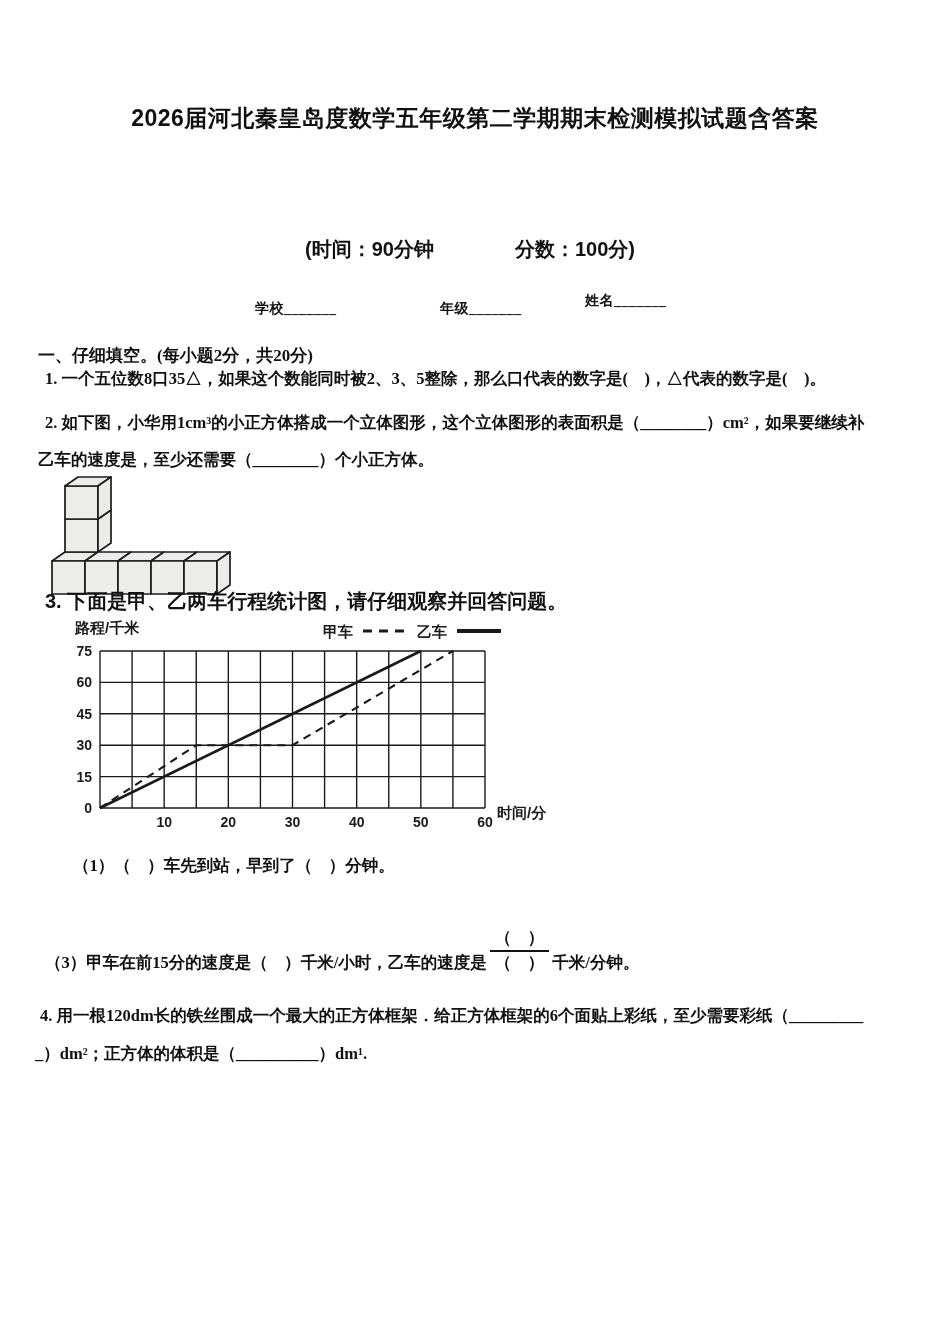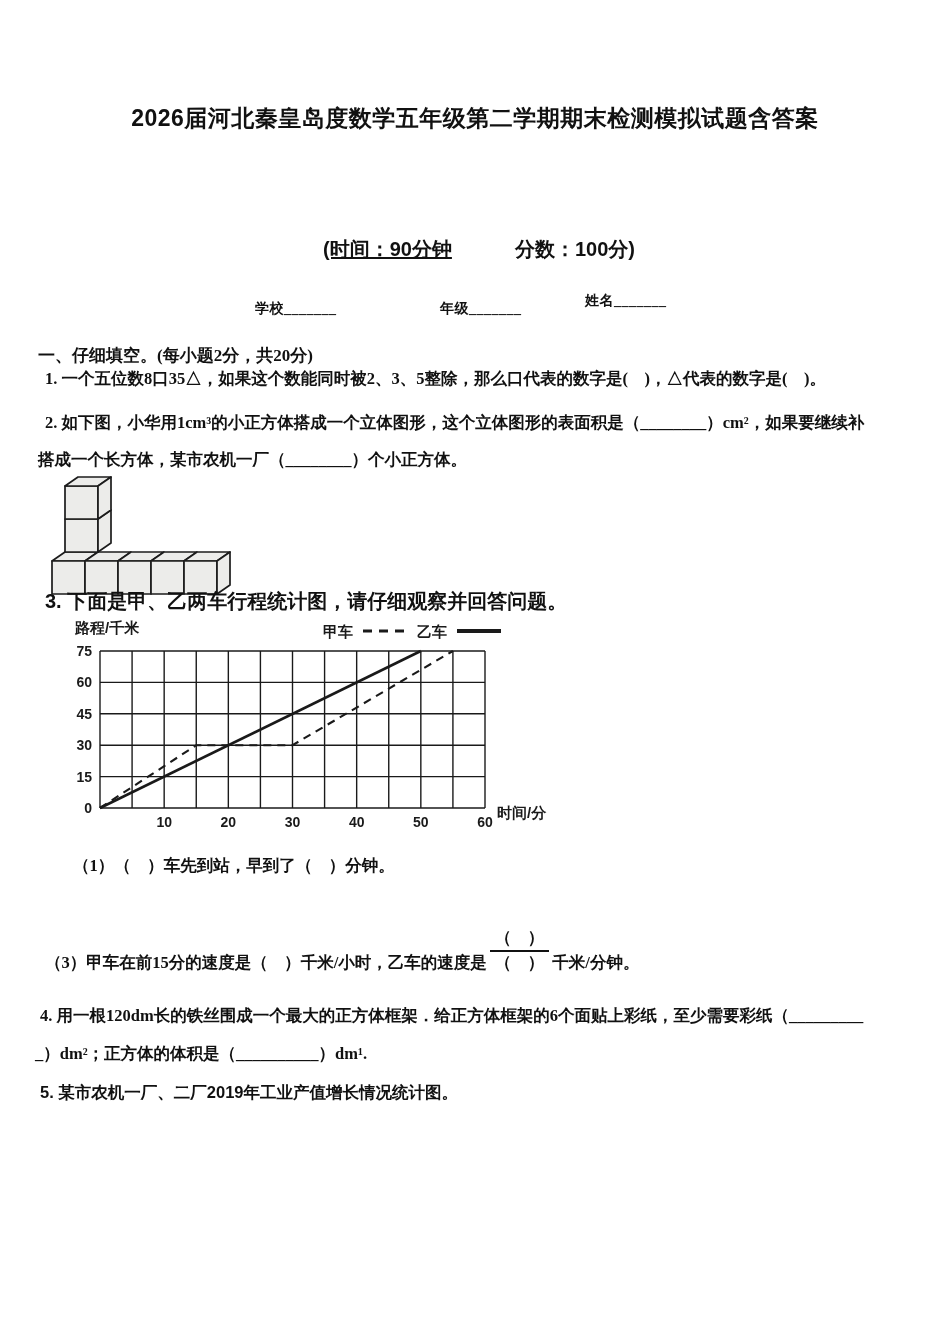--- a/index.html
+++ b/index.html
@@ -27,36 +27,36 @@
   svg text.axis-label{font-family:"Liberation Sans", sans-serif;font-size:15px;font-weight:800;fill:#1a1a1a;}
 </style>
 </head>
 <body>
 
 <div class="page">
 
   <div class="abs title" style="top:103px;left:0;">2026届河北秦皇岛度数学五年级第二学期期末检测模拟试题含答案</div>
 
   <div>
-    <span class="abs meta-text" style="top:236px;left:323px;text-decoration:underline;">(时间：90分钟</span>
+    <span class="abs meta-text" style="top:236px;left:305px;">(时间：90分钟</span>
     <span class="abs meta-text" style="top:236px;left:515px;">分数：100分)</span>
   </div>
 
   <div>
     <span class="abs field" style="top:300px;left:255px;">学校_______</span>
     <span class="abs field" style="top:300px;left:440px;">年级_______</span>
     <span class="abs field" style="top:292px;left:585px;">姓名_______</span>
   </div>
 
   <div class="abs body-line" style="top:344px;left:38px;font-size:17px;">一、仔细填空。(每小题2分，共20分)</div>
 
   <div class="abs body-line" style="top:368px;left:45px;">1. 一个五位数8口35△，如果这个数能同时被2、3、5整除，那么口代表的数字是(　)，△代表的数字是(　)。</div>
 
   <div class="abs body-line" style="top:412px;left:45px;">2. 如下图，小华用1cm³的小正方体搭成一个立体图形，这个立体图形的表面积是（________）cm²，如果要继续补</div>
-  <div class="abs body-line" style="top:449px;left:38px;">搭成一个长方体，某市农机一厂（________）个小正方体。</div>
+  <div class="abs body-line" style="top:449px;left:38px;">乙车的速度是，至少还需要（________）个小正方体。</div>
 
   <svg class="abs" style="top:474px;left:48px;" width="190" height="124" viewBox="0 0 190 124" fill="#ececea" stroke="#1c1c1c" stroke-width="1.7" stroke-linejoin="round">
 
     <path d="M4,87 L17,78 L50,78 L37,87 Z"></path>
       <rect x="4" y="87" width="33" height="33"></rect>
     <path d="M37,87 L50,78 L83,78 L70,87 Z"></path>
       <rect x="37" y="87" width="33" height="33"></rect>
     <path d="M70,87 L83,78 L116,78 L103,87 Z"></path>
       <rect x="70" y="87" width="33" height="33"></rect>
     <path d="M103,87 L116,78 L149,78 L136,87 Z"></path>
@@ -118,15 +118,14 @@
 
   <div class="abs body-line" style="top:855px;left:48px;margin-left:25px;">（1）（　）车先到站，早到了（　）分钟。</div>
 
   <div class="abs body-line" style="top:950px;left:45px;">
     <span>（3）甲车在前15分的速度是（　）千米/小时，乙车的速度是</span><span class="frac"><span class="num">（　）</span><span class="den">（　）</span></span><span>千米/分钟。</span>
   </div>
 
   <div class="abs body-line" style="top:1005px;left:40px;">4. 用一根120dm长的铁丝围成一个最大的正方体框架．给正方体框架的6个面贴上彩纸，至少需要彩纸（_________</div>
   <div class="abs body-line" style="top:1043px;left:35px;">_）dm²；正方体的体积是（__________）dm¹.</div>
 
-  <div class="abs hei" style="top:1082px;left:40px;font-size:16.5px;">5. 某市农机一厂、二厂2019年工业产值增长情况统计图。</div>
 
 </div>
 
 </body></html>

